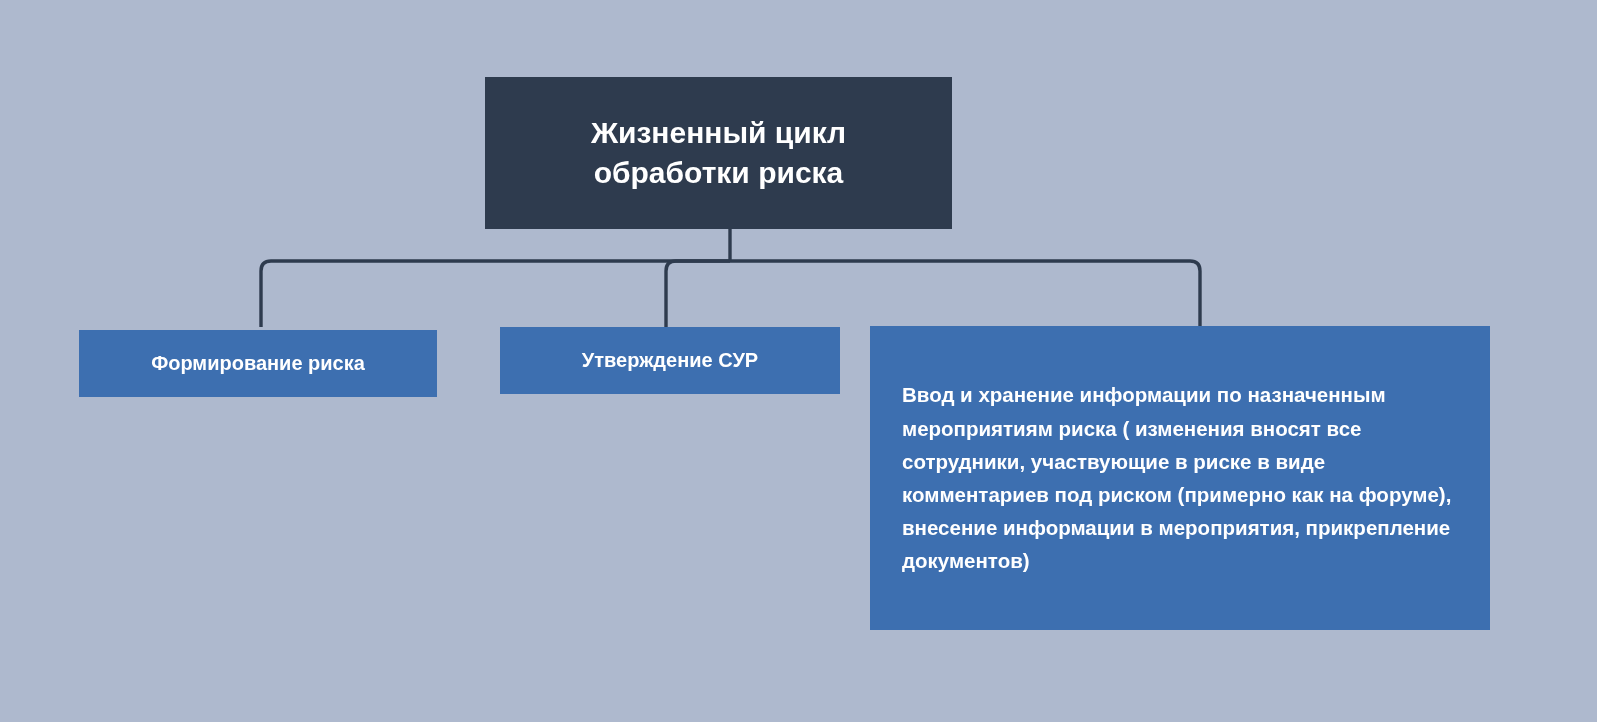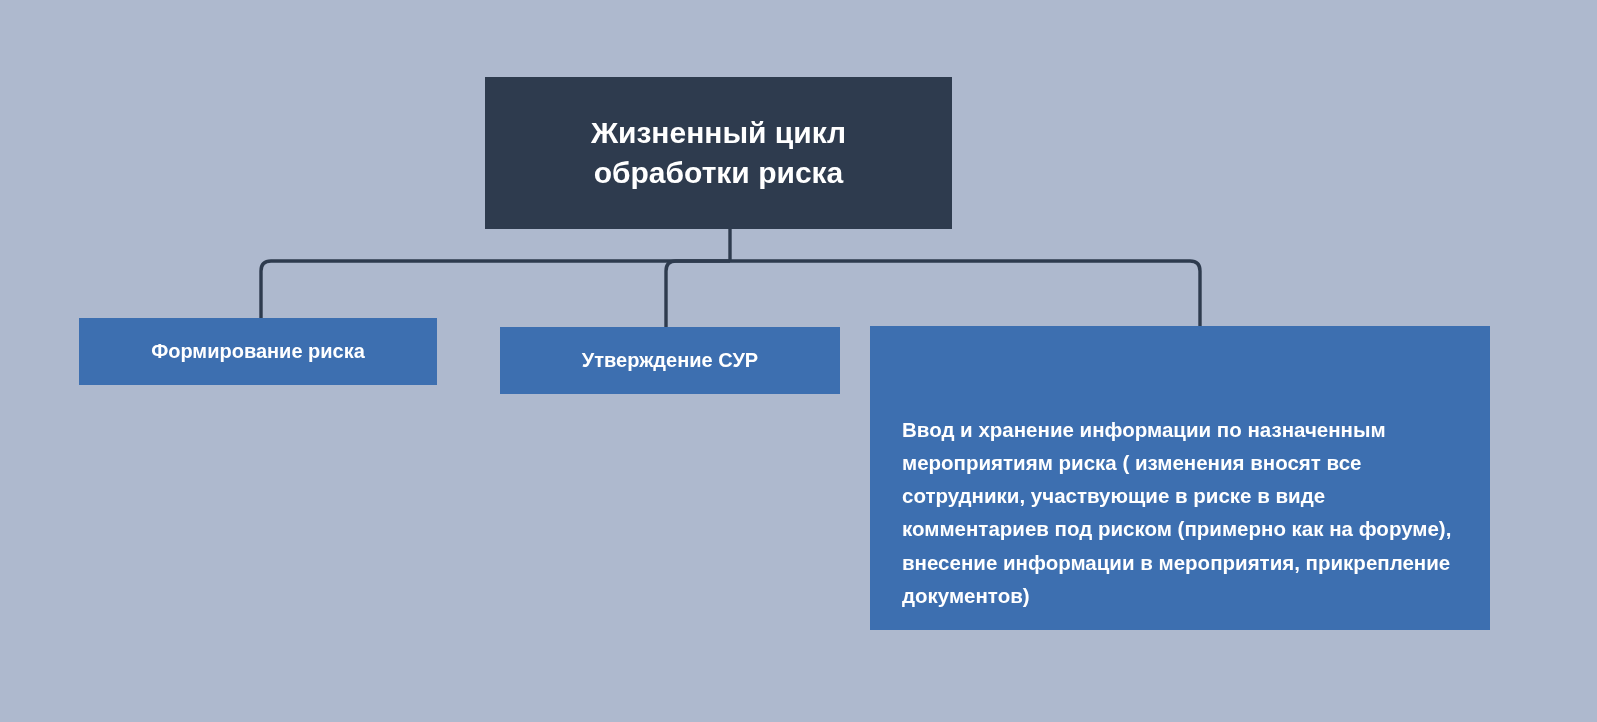--- a/index.html
+++ b/index.html
@@ -54,21 +54,21 @@
     line-height: 1.32;
     padding: 0 18px;
   }
 
   .node-child {
     background: #3d6fb0;
   }
 
   .node-child-1 {
     left: 79px;
-    top: 318px;
+    top: 330px;
     width: 358px;
     height: 67px;
     justify-content: center;
     text-align: center;
     font-size: 20px;
   }
 
   .node-child-2 {
     left: 500px;
     top: 327px;
@@ -77,21 +77,21 @@
     justify-content: center;
     text-align: center;
     font-size: 20px;
   }
 
   .node-child-3 {
     left: 870px;
     top: 326px;
     width: 620px;
     height: 304px;
-    align-items: flex-end;
+    align-items: center;
     text-align: left;
     font-size: 20.5px;
     line-height: 1.62;
     padding: 18px 32px 18px 32px;
   }
 
   .node-label {
     display: block;
     width: 100%;
     white-space: pre-line;

